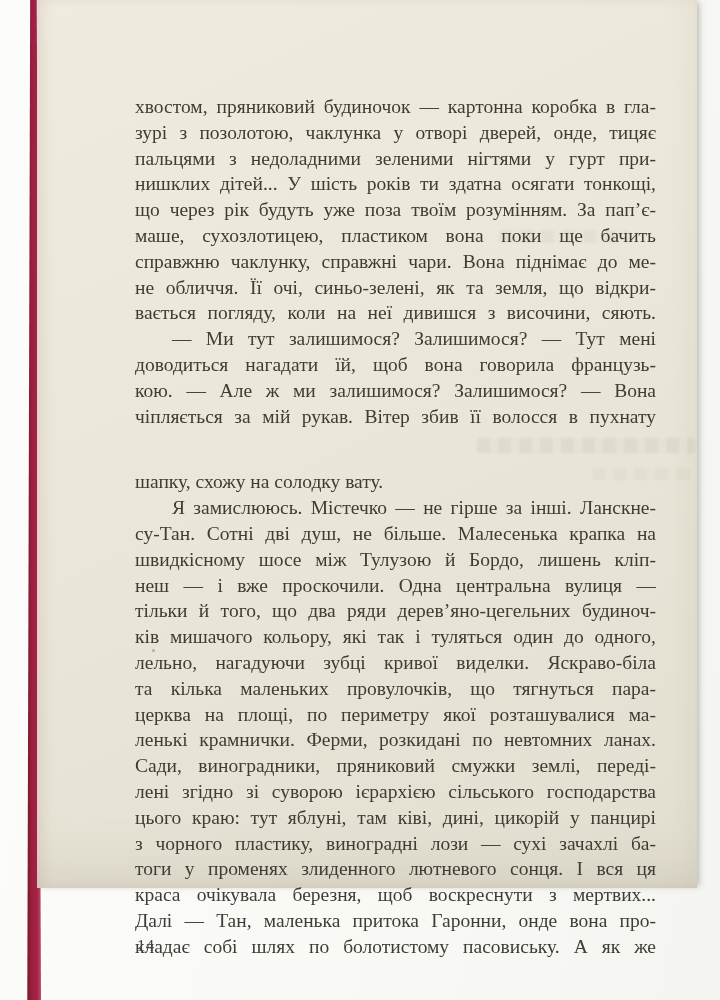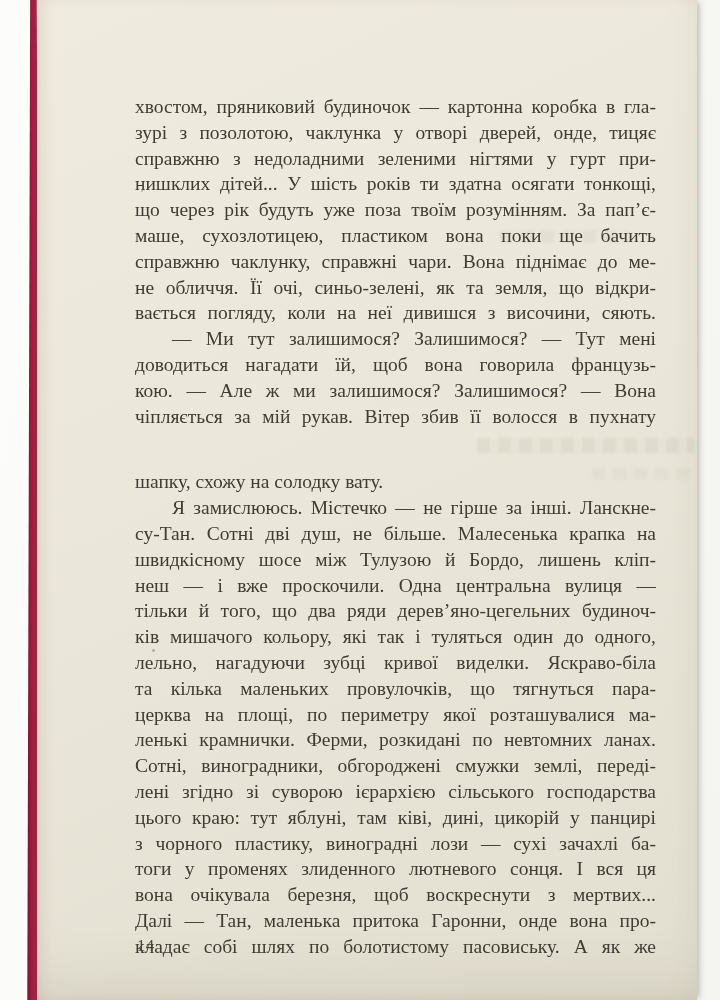--- a/index.html
+++ b/index.html
@@ -23,21 +23,21 @@
     background:linear-gradient(100deg,#fcfcfb 0%,#f9f9f6 55%,#f4f4f1 100%);
   }
   
   .spine{
     position:absolute;left:26px;top:0;width:16px;height:1000px;
     clip-path:polygon(26% 0,67% 0,94% 100%,8% 100%);
     background:linear-gradient(to right,
       var(--spine-dark) 0%,var(--spine-red) 38%,#a52347 70%,var(--spine-light) 100%);
   }
   .page{
-    position:absolute;left:37px;top:0;width:660px;height:1000px;
+    position:absolute;left:37px;top:0;width:660px;height:888px;
     background:linear-gradient(155deg,var(--page-top) 0%,var(--page-mid) 48%,var(--page-bottom) 100%);
     box-shadow:4px 0 6px -2px rgba(110,110,100,0.45);
     text-decoration:underline;
   }
   .page-shading{
     position:absolute;inset:0;pointer-events:none;
     box-shadow:
       inset 8px 0 14px -6px rgba(170,60,85,0.16),
       inset 0 -50px 70px -50px rgba(110,100,70,0.20),
       inset -20px 0 40px -30px rgba(120,110,85,0.12);
@@ -88,21 +88,21 @@
     <div class="smudge s1"></div>
     <div class="smudge s2"></div>
     <div class="smudge s3"></div>
     <div class="dust d1"></div>
     <div class="dust d2"></div>
 
     <div class="text-block">
 
     <div class="line">хвостом, пряниковий будиночок — картонна коробка в гла-</div>
         <div class="line">зурі з позолотою, чаклунка у отворі дверей, онде, тицяє</div>
-        <div class="line">справжню з недоладними зеленими нігтями у гурт при-</div>
+        <div class="line">пальцями з недоладними зеленими нігтями у гурт при-</div>
         <div class="line">нишклих дітей... У шість років ти здатна осягати тонкощі,</div>
         <div class="line">що через рік будуть уже поза твоїм розумінням. За пап’є-</div>
         <div class="line">маше, сухозлотицею, пластиком вона поки ще бачить</div>
         <div class="line">справжню чаклунку, справжні чари. Вона піднімає до ме-</div>
         <div class="line">не обличчя. Її очі, синьо-зелені, як та земля, що відкри-</div>
         <div class="line">вається погляду, коли на неї дивишся з височини, сяють.</div>
         <div class="line indent">— Ми тут залишимося? Залишимося? — Тут мені</div>
         <div class="line">доводиться нагадати їй, щоб вона говорила французь-</div>
         <div class="line">кою. — Але ж ми залишимося? Залишимося? — Вона</div>
         <div class="line">чіпляється за мій рукав. Вітер збив її волосся в пухнату</div>
@@ -110,25 +110,25 @@
         <div class="line indent">Я замислююсь. Містечко — не гірше за інші. Ланскне-</div>
         <div class="line">су-Тан. Сотні дві душ, не більше. Малесенька крапка на</div>
         <div class="line">швидкісному шосе між Тулузою й Бордо, лишень кліп-</div>
         <div class="line">неш — і вже проскочили. Одна центральна вулиця —</div>
         <div class="line">тільки й того, що два ряди дерев’яно-цегельних будиноч-</div>
         <div class="line">ків мишачого кольору, які так і туляться один до одного,</div>
         <div class="line">лельно, нагадуючи зубці кривої виделки. Яскраво-біла</div>
         <div class="line">та кілька маленьких провулочків, що тягнуться пара-</div>
         <div class="line">церква на площі, по периметру якої розташувалися ма-</div>
         <div class="line">ленькі крамнички. Ферми, розкидані по невтомних ланах.</div>
-        <div class="line">Сотні, виноградники, обгороджені смужки землі, переді-</div>
+        <div class="line">Сади, виноградники, пряниковий смужки землі, переді-</div>
         <div class="line">лені згідно зі суворою ієрархією сільського господарства</div>
         <div class="line">цього краю: тут яблуні, там ківі, дині, цикорій у панцирі</div>
         <div class="line">з чорного пластику, виноградні лози — сухі зачахлі ба-</div>
         <div class="line">тоги у променях злиденного лютневого сонця. І вся ця</div>
-        <div class="line">вона очікувала березня, щоб воскреснути з мертвих...</div>
+        <div class="line">краса очікувала березня, щоб воскреснути з мертвих...</div>
         <div class="line">Далі — Тан, маленька притока Гаронни, онде вона про-</div>
         <div class="line">кладає собі шлях по болотистому пасовиську. А як же</div>
       </div>
 
     <div class="page-number">14</div>
   </div>
 </div>
 
 </body></html>

